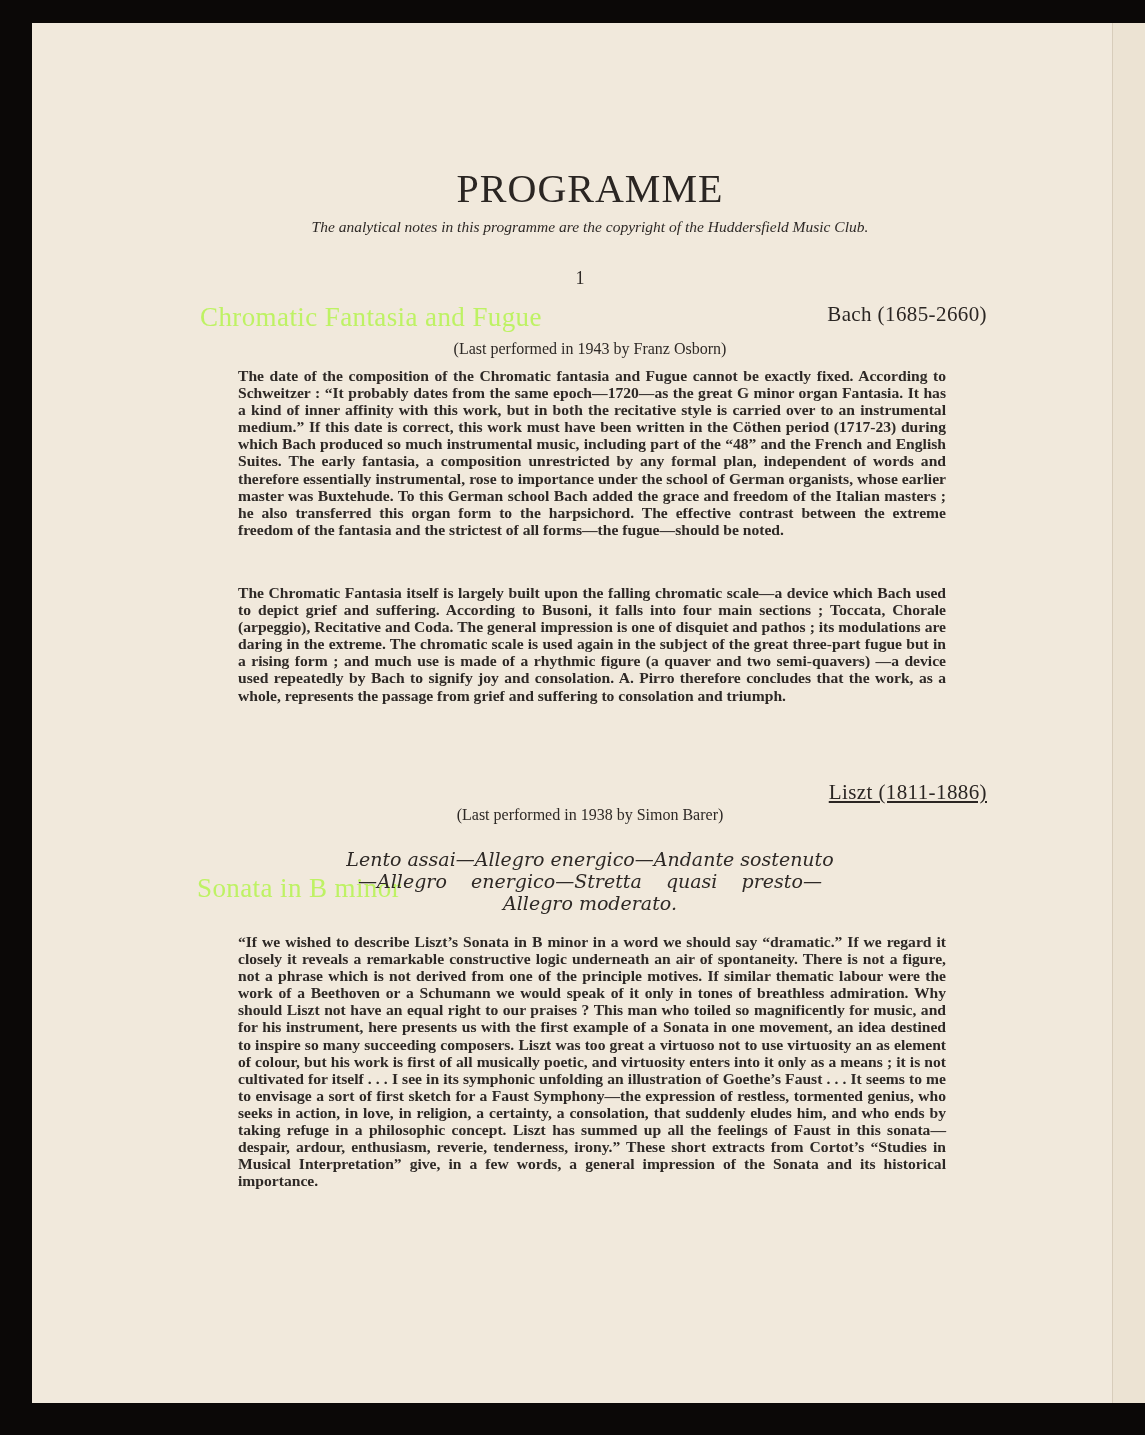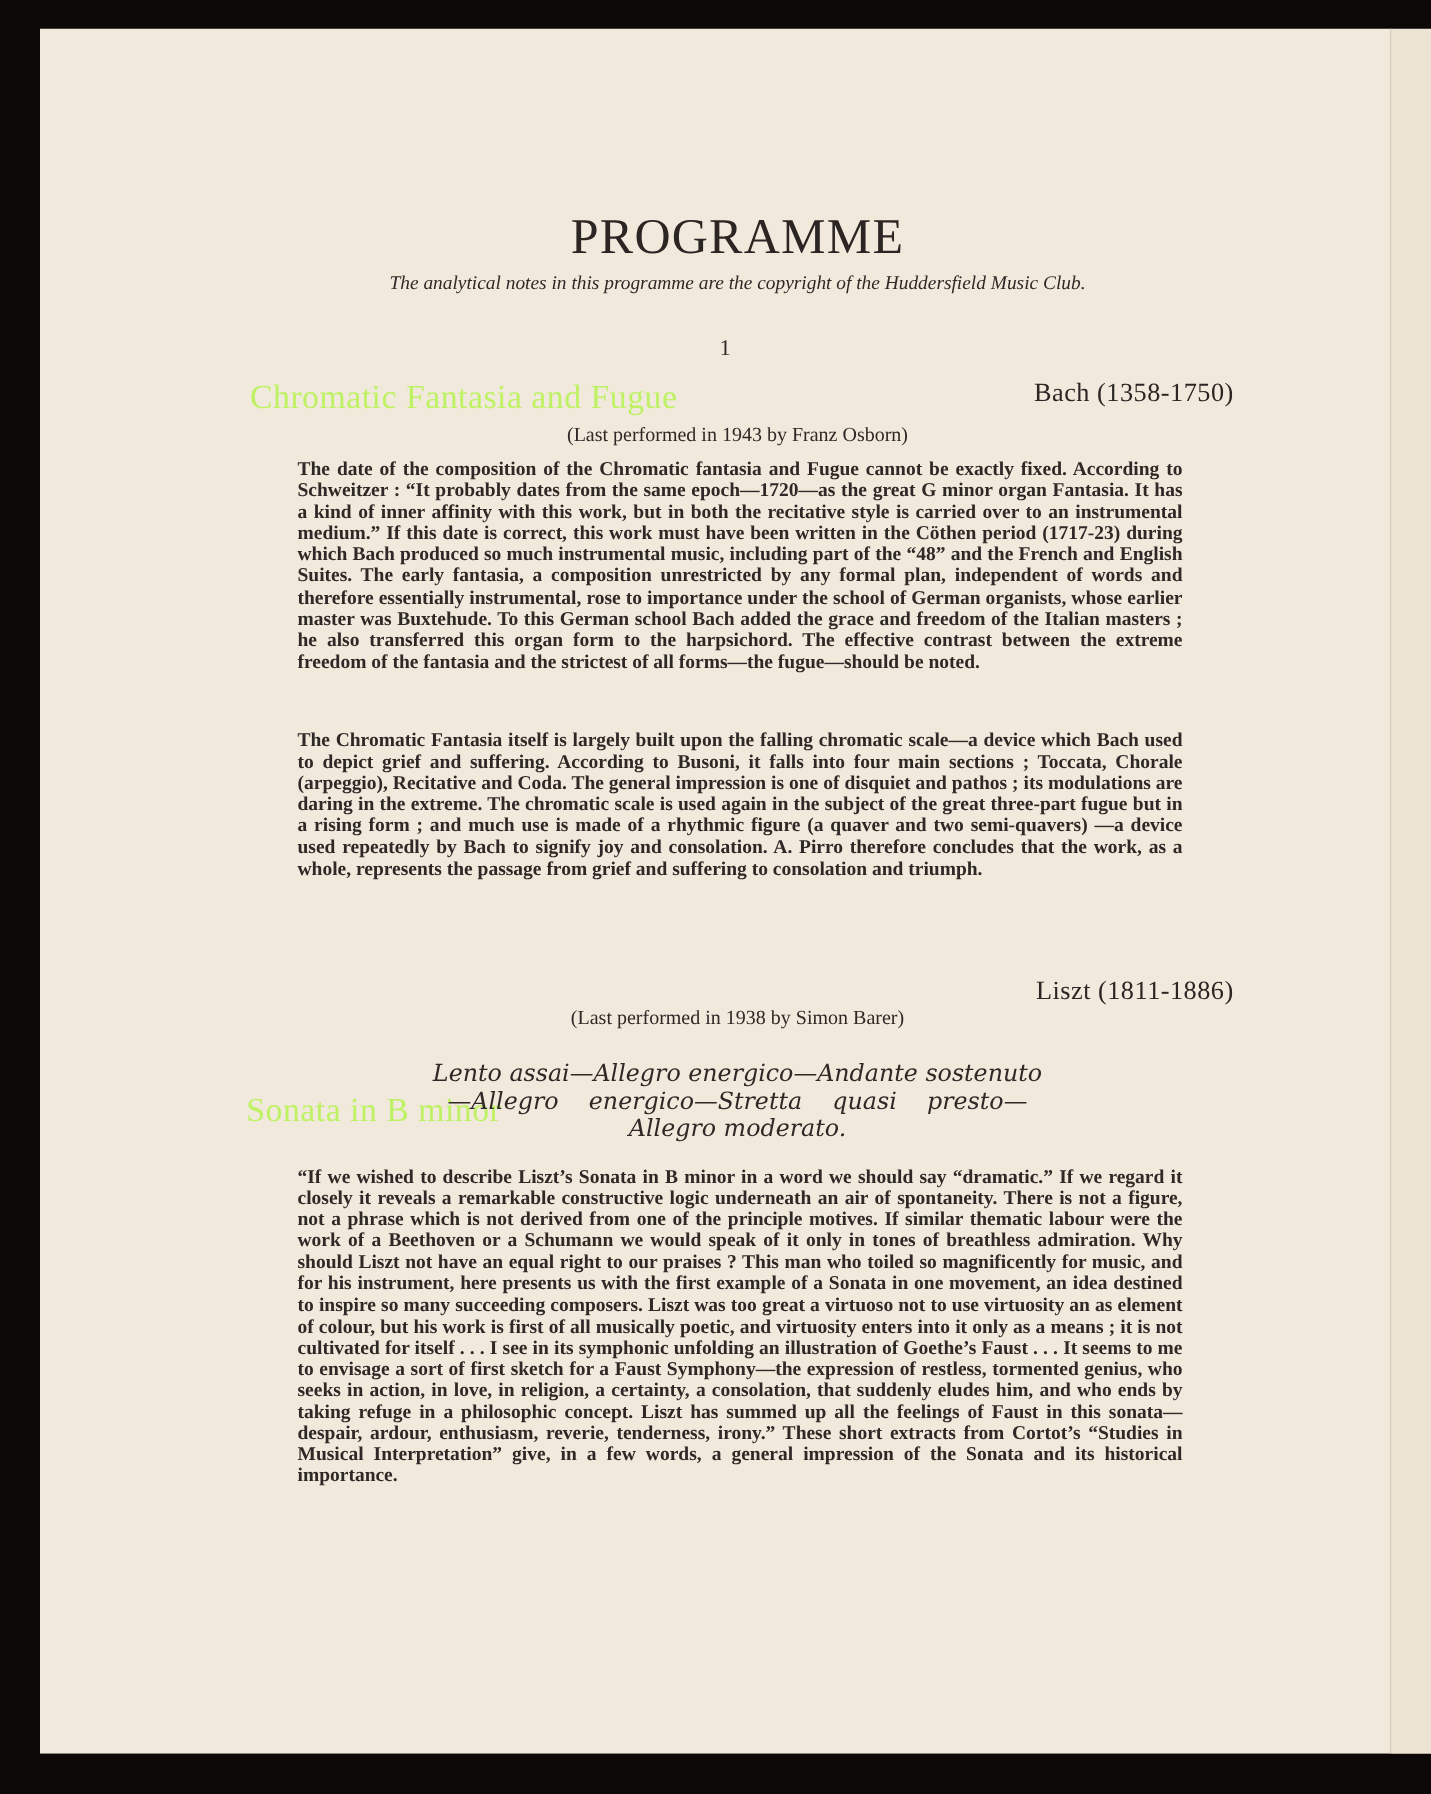--- a/index.html
+++ b/index.html
@@ -54,26 +54,26 @@
 
 <div class="page"></div>
 <div class="page-right-leaf"></div>
 <div class="bottom-shadow"></div>
 
 <div class="title">PROGRAMME</div>
 <div class="copyright">The analytical notes in this programme are the copyright of the Huddersfield Music Club.</div>
 <div class="section-number">1</div>
 
 <div class="work-title" style="left:200px; top:302px;">Chromatic Fantasia and Fugue</div>
-<div class="composer" style="right:158px; top:302px;">Bach (1358-1750)</div>
+<div class="composer" style="right:158px; top:302px;">Bach (1685-2660)</div>
 <div class="last-performed" style="top:340px;">(Last performed in 1943 by Franz Osborn)</div>
 <p class="para" style="top:367px;">The date of the composition of the Chromatic fantasia and Fugue cannot be exactly fixed. According to Schweitzer : “It probably dates from the same epoch—1720—as the great G minor organ Fantasia. It has a kind of inner affinity with this work, but in both the recitative style is carried over to an instrumental medium.” If this date is correct, this work must have been written in the Cöthen period (1717-23) during which Bach produced so much instrumental music, including part of the “48” and the French and English Suites. The early fantasia, a composition unrestricted by any formal plan, independent of words and therefore essentially instrumental, rose to importance under the school of German organists, whose earlier master was Buxtehude. To this German school Bach added the grace and freedom of the Italian masters ; he also transferred this organ form to the harpsichord. The effective contrast between the extreme freedom of the fantasia and the strictest of all forms—the fugue—should be noted.</p>
 <p class="para" style="top:584px;">The Chromatic Fantasia itself is largely built upon the falling chromatic scale—a device which Bach used to depict grief and suffering. According to Busoni, it falls into four main sections ; Toccata, Chorale (arpeggio), Recitative and Coda. The general impression is one of disquiet and pathos ; its modulations are daring in the extreme. The chromatic scale is used again in the subject of the great three-part fugue but in a rising form ; and much use is made of a rhythmic figure (a quaver and two semi-quavers) —a device used repeatedly by Bach to signify joy and consolation. A. Pirro therefore concludes that the work, as a whole, represents the passage from grief and suffering to consolation and triumph.</p>
 
 <div class="work-title" style="left:197px; top:825px;margin-top:48px;">Sonata in B minor</div>
-<div class="composer" style="right:158px; top:780px;">Liszt (1811-1886)</div>
+<div class="composer" style="right:158px; top:780px;text-decoration:underline;">Liszt (1811-1886)</div>
 <div class="last-performed" style="top:806px;">(Last performed in 1938 by Simon Barer)</div>
 <div class="tempo" style="top:848px;">
   <div>Lento assai—Allegro energico—Andante sostenuto</div>
   <div>—Allegro&nbsp;&nbsp;&nbsp;&nbsp;energico—Stretta&nbsp;&nbsp;&nbsp;&nbsp;quasi&nbsp;&nbsp;&nbsp;&nbsp;presto—</div>
   <div>Allegro moderato.</div>
 </div>
 <p class="para" style="top:933px;">“If we wished to describe Liszt’s Sonata in B minor in a word we should say “dramatic.” If we regard it closely it reveals a remarkable constructive logic underneath an air of spontaneity. There is not a figure, not a phrase which is not derived from one of the principle motives. If similar thematic labour were the work of a Beethoven or a Schumann we would speak of it only in tones of breathless admiration. Why should Liszt not have an equal right to our praises ? This man who toiled so magnificently for music, and for his instrument, here presents us with the first example of a Sonata in one movement, an idea destined to inspire so many succeeding composers. Liszt was too great a virtuoso not to use virtuosity an as element of colour, but his work is first of all musically poetic, and virtuosity enters into it only as a means ; it is not cultivated for itself . . . I see in its symphonic unfolding an illustration of Goethe’s Faust . . . It seems to me to envisage a sort of first sketch for a Faust Symphony—the expression of restless, tormented genius, who seeks in action, in love, in religion, a certainty, a consolation, that suddenly eludes him, and who ends by taking refuge in a philosophic concept. Liszt has summed up all the feelings of Faust in this sonata—despair, ardour, enthusiasm, reverie, tenderness, irony.” These short extracts from Cortot’s “Studies in Musical Interpretation” give, in a few words, a general impression of the Sonata and its historical importance.</p>
 
 </body></html>

